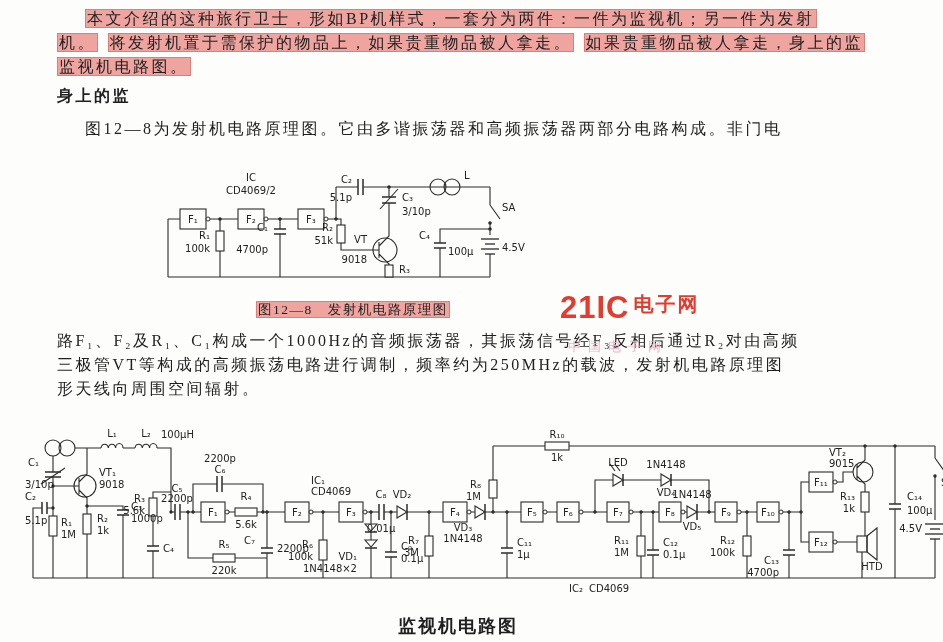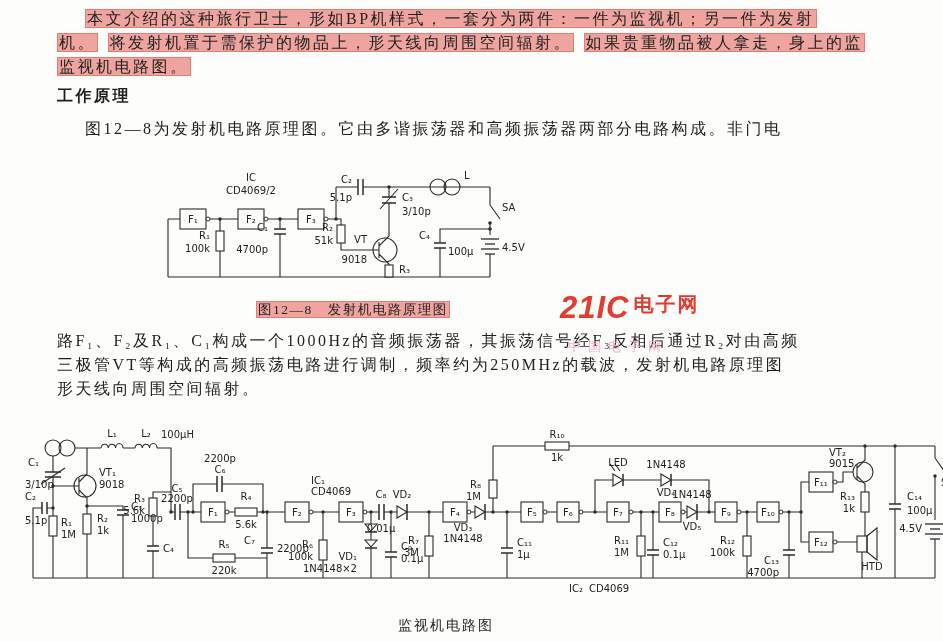--- a/index.html
+++ b/index.html
@@ -4,56 +4,56 @@
 <style>
   :root{ --hl:#efa49f; --wm-red:#e33b2e; --wm-pink:#f3afc0; --ink:#1f1f1f; }
   html,body{margin:0;padding:0;background:#e8e8e8;}
   .page{position:relative;width:943px;height:642px;background:#fdfdfb;overflow:hidden;
         font-family:"Liberation Serif","DejaVu Serif",serif;color:var(--ink);}
   .tline{position:absolute;font-size:16px;letter-spacing:2.5px;white-space:nowrap;line-height:20px;}
   .bold{font-weight:bold;}
   .hl{background:var(--hl);padding:1px 2px;box-shadow:inset 0 0 0 1px rgba(200,80,70,.45);}
   .hl + .hl{margin-left:3px;}
   .cap{font-size:13.5px;letter-spacing:1.5px;}
-  .cap2{font-size:14px;letter-spacing:2px;}
+  .cap2{font-size:18px;letter-spacing:2px;font-weight:bold;}
   .fig{position:absolute;}
   svg{display:block;}
   svg .w path{fill:none;stroke:#2b2b2b;stroke-width:1.1;}
   svg .cp line{stroke:#2b2b2b;stroke-width:1.5;}
   svg .bt line{stroke:#2b2b2b;stroke-width:1.3;}
   svg rect.sym{fill:#fdfdfb;stroke:#2b2b2b;stroke-width:1.1;}
   svg circle.sym{fill:none;stroke:#2b2b2b;stroke-width:1.1;}
   svg circle.bub{fill:#fdfdfb;stroke:#2b2b2b;stroke-width:1;}
   svg circle.dot{fill:#2b2b2b;stroke:none;}
   svg polygon.di{fill:none;stroke:#2b2b2b;stroke-width:1.1;}
   svg text{font-family:"DejaVu Sans","Liberation Sans",sans-serif;font-size:10px;fill:#222;}
   .watermark{position:absolute;left:560px;top:290px;z-index:3;}
-  .wm-main{color:var(--wm-red);font-weight:bold;font-style:italic;font-size:31px;
+  .wm-main{color:var(--wm-red);font-weight:bold;font-size:31px;
            font-family:"Liberation Sans","DejaVu Sans",sans-serif;letter-spacing:1px;}
   .wm-suffix{color:var(--wm-red);font-weight:bold;font-size:20px;letter-spacing:2px;vertical-align:7px;margin-top:36px;}
   .wm-sub{color:var(--wm-pink);font-size:13px;letter-spacing:7px;margin-top:12px;padding-left:8px;}
 </style>
 </head>
 <body>
 
 <div class="page">
 
   <div class="tline" style="top:9px;left:85px">
     <span class="hl">本文介绍的这种旅行卫士，形如BP机样式，一套分为两件：一件为监视机；另一件为发射</span>
   </div>
   <div class="tline" style="top:33px;left:57px">
     <span class="hl">机。</span>
-    <span class="hl">将发射机置于需保护的物品上，形天线向周围空间辐射。</span>
+    <span class="hl">将发射机置于需保护的物品上，如果贵重物品被人拿走。</span>
     <span class="hl">如果贵重物品被人拿走，身上的监</span>
   </div>
   <div class="tline" style="top:57px;left:57px">
     <span class="hl">监视机电路图。</span>
   </div>
 
-  <div class="tline bold" style="top:86px;left:57px">工作原理</div>
+  <div class="tline bold" style="top:86px;left:57px">身上的监</div>
 
   <div class="tline" style="top:119px;left:85px">图12—8为发射机电路原理图。它由多谐振荡器和高频振荡器两部分电路构成。非门电</div>
 
   <div class="fig" style="left:150px;top:165px;width:390px;height:130px">
     <svg id="svg-c1" width="390" height="130" viewBox="0 0 390 130">
       <g class="w">
         <path d="M18 112 H340 M18 54 V112 M18 54 H30"></path>
         <path d="M60 54 H88 M70 54 V66 M70 86 V112"></path>
         <path d="M118 54 H148 M130 54 V64 M130 69 V112"></path>
         <path d="M178 54 H191 V60 M186 54 V22"></path>

